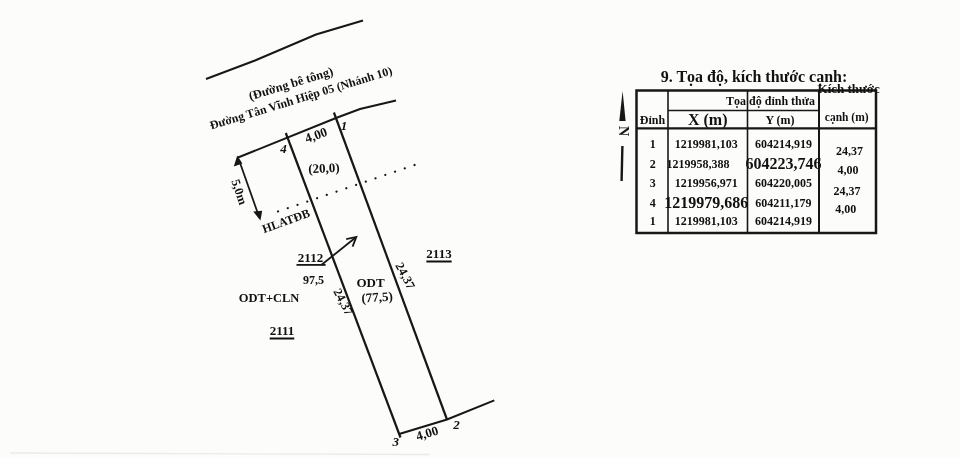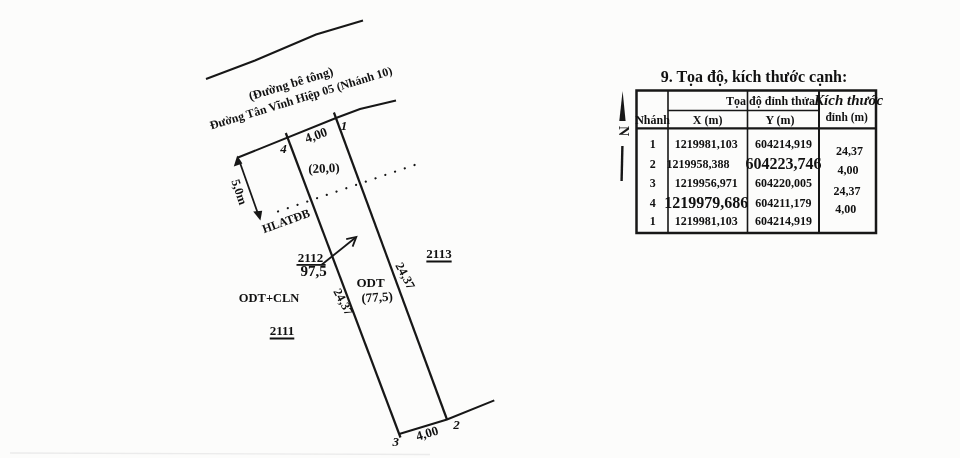--- a/index.html
+++ b/index.html
@@ -50,41 +50,41 @@
 <div class="t" style="left:300.5px;top:98.2px;font-size:12px;transform:translate(-50%,-50%) rotate(-17deg);">Đường Tân Vĩnh Hiệp 05 (Nhánh 10)</div>
 
 <div class="t" style="left:315.5px;top:134.8px;font-size:13px;transform:translate(-50%,-50%) rotate(-20deg);">4,00</div>
 <div class="t" style="left:283.4px;top:148px;font-size:13px;font-style:italic;">4</div>
 <div class="t" style="left:344px;top:125px;font-size:13px;font-style:italic;">1</div>
 <div class="t" style="left:323.6px;top:168.1px;font-size:13px;transform:translate(-50%,-50%) rotate(-3deg);">(20,0)</div>
 <div class="t" style="left:238.7px;top:191.9px;font-size:12.5px;transform:translate(-50%,-50%) rotate(71deg);">5,0m</div>
 <div class="t" style="left:285.5px;top:220.9px;font-size:12px;transform:translate(-50%,-50%) rotate(-20deg);">HLATĐB</div>
 <div class="t" style="left:269.1px;top:266px;font-size:12.5px;margin-top:32px;">ODT+CLN</div>
 <div class="t" style="left:310.5px;top:256.8px;font-size:13px;">2112</div>
-<div class="t" style="left:313.6px;top:271px;font-size:15px;">97,5</div>
+<div class="t" style="left:313.6px;top:280px;font-size:12px;">97,5</div>
 <div class="t" style="left:342.5px;top:301.5px;font-size:12.5px;transform:translate(-50%,-50%) rotate(62deg);">24,37</div>
 <div class="t" style="left:370.6px;top:281.8px;font-size:13px;">ODT</div>
 <div class="t" style="left:376.7px;top:296.6px;font-size:13px;transform:translate(-50%,-50%) rotate(-4deg);">(77,5)</div>
 <div class="t" style="left:404.7px;top:276.2px;font-size:12.5px;transform:translate(-50%,-50%) rotate(62deg);">24,37</div>
 <div class="t" style="left:439px;top:253.4px;font-size:13px;text-decoration:underline;text-underline-offset:2.5px;text-decoration-thickness:1.5px;">2113</div>
 <div class="t" style="left:282px;top:329.8px;font-size:13px;text-decoration:underline;text-underline-offset:2.5px;text-decoration-thickness:1.5px;">2111</div>
 <div class="t" style="left:427.2px;top:432.9px;font-size:13px;transform:translate(-50%,-50%) rotate(-17deg);">4,00</div>
 <div class="t" style="left:395.7px;top:441.1px;font-size:13px;font-style:italic;">3</div>
 <div class="t" style="left:456.5px;top:423.7px;font-size:13px;font-style:italic;">2</div>
 <svg width="960" height="458" viewBox="0 0 960 458" style="pointer-events:none;">
   <line x1="296.5" y1="264.9" x2="325.6" y2="264.9" stroke="#171717" stroke-width="1.8"></line>
 </svg>
 
 <div class="t" style="left:754px;top:77px;font-size:16px;">9. Tọa độ, kích thước cạnh:</div>
 <div class="t" style="left:743.5px;top:100.7px;font-size:12px;margin-left:27px;">Tọa độ đỉnh thửa</div>
-<div class="t" style="left:652.5px;top:119.5px;font-size:12px;">Nhánh</div>
-<div class="t" style="left:707.7px;top:119.5px;font-size:12px;">X (m)</div>
+<div class="t" style="left:652.5px;top:119.5px;font-size:12px;">Đỉnh</div>
+<div class="t" style="left:707.7px;top:119.5px;font-size:16px;">X (m)</div>
 <div class="t" style="left:780px;top:119.5px;font-size:12px;">Y (m)</div>
-<div class="t" style="left:848.7px;top:100px;font-size:15px;font-style:italic;">Kích thước</div>
-<div class="t" style="left:846.7px;top:117.5px;font-size:11.5px;">đỉnh (m)</div>
+<div class="t" style="left:848.7px;top:88px;font-size:13px;">Kích thước</div>
+<div class="t" style="left:846.7px;top:117.5px;font-size:11.5px;">cạnh (m)</div>
 
 <div class="t" style="left:652.8px;top:143.5px;font-size:12px;">1</div>
 <div class="t" style="left:652.8px;top:163.5px;font-size:12px;">2</div>
 <div class="t" style="left:652.8px;top:183px;font-size:12px;">3</div>
 <div class="t" style="left:652.8px;top:202.5px;font-size:12px;">4</div>
 <div class="t" style="left:652.8px;top:220.5px;font-size:12px;">1</div>
 
 <div class="t" style="left:706.3px;top:143.5px;font-size:12px;">1219981,103</div>
 <div class="t" style="left:698px;top:163.5px;font-size:12px;">1219958,388</div>
 <div class="t" style="left:706.3px;top:183px;font-size:12px;">1219956,971</div>

